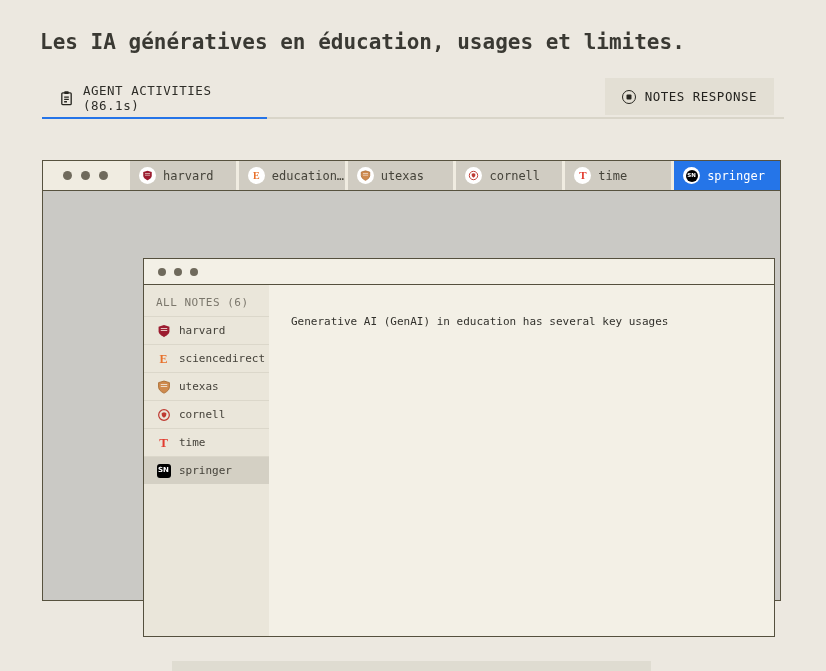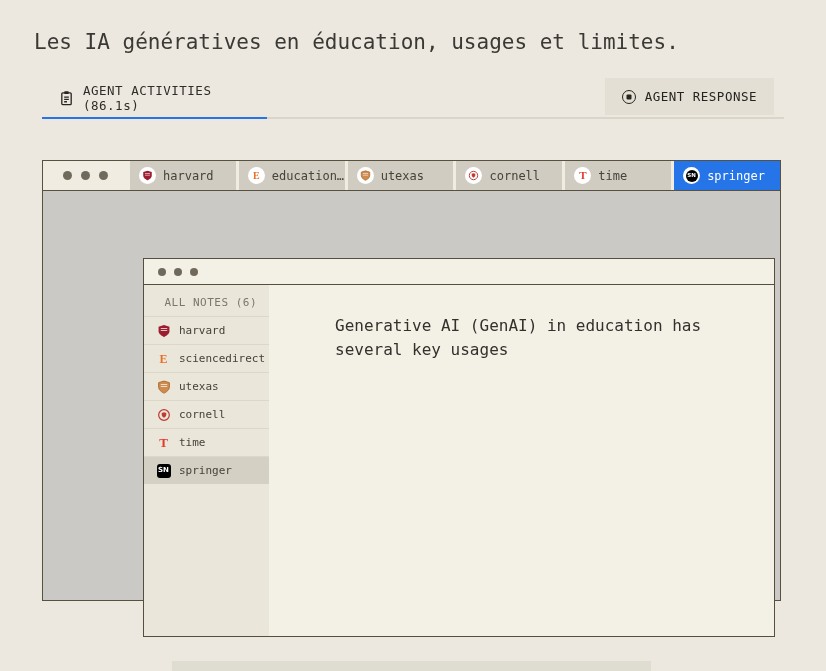--- a/index.html
+++ b/index.html
@@ -3,22 +3,22 @@
 <meta charset="utf-8">
 <style>
   * { margin:0; padding:0; box-sizing:border-box; }
   html,body { width:826px; height:671px; overflow:hidden; }
   body {
     background:#ece8e0;
     font-family:"DejaVu Sans Mono","Liberation Mono",monospace;
     position:relative;
   }
   .page-title {
-    position:absolute; left:34px; top:30px;
-    font-size:21px; font-weight:400; color:#3a3933; letter-spacing:0px;
+    position:absolute; left:40px; top:30px;
+    font-size:21px; font-weight:700; color:#3a3933; letter-spacing:0px;
     white-space:nowrap;
   }
   
   .toolbar { position:absolute; left:42px; right:42px; top:78px; height:40px;text-decoration:underline; }
   .agent-tab {
     position:absolute; left:0; top:0; width:225px; height:40px;
     display:flex; align-items:center; gap:9px; padding-left:17px;
     font-size:12.5px; color:#2e2d28; letter-spacing:0.5px; cursor:pointer;
   }
   .toolbar-divider {
@@ -82,35 +82,35 @@
   .notes-window {
     position:absolute; left:143px; top:258px; width:632px; height:379px;
     border:1.5px solid #55503e; background:#f3f0e6; display:flex; flex-direction:column;
   }
   .notes-header {
     height:26px; flex:0 0 auto; border-bottom:1px solid #55503e;
     display:flex; align-items:center; gap:8px; padding-left:14px; background:#f3f0e6;
   }
   .notes-header .dot { width:8px; height:8px; }
   .notes-body { flex:1; display:flex; overflow:hidden; }
-  .notes-sidebar { width:125px; flex:0 0 auto; background:#eae6da;text-align:right; }
+  .notes-sidebar { width:125px; flex:0 0 auto; background:#eae6da; }
   .notes-sidebar-header {
     padding:11px 12px 7px 12px; font-size:11px; color:#7b776c; letter-spacing:0.5px;
     white-space:nowrap;
   }
   .note-item {
     height:28px; display:flex; align-items:center; gap:8px; padding-left:12px;
     border-top:1px solid #dbd7ca; font-size:11px; color:#45423a; cursor:pointer;
     white-space:nowrap;
   }
   .note-item.selected { background:#d4d0c4; }
   .note-icon { width:15px; height:15px; display:flex; align-items:center; justify-content:center; flex:0 0 auto; }
   .note-icon svg { width:14px; height:14px; display:block; }
   .notes-content { flex:1; background:#f3f0e6; padding:29px 18px 0 22px; }
-  .notes-content p { font-size:16px; color:#32312c; line-height:1.5;margin-left:44px; }
+  .notes-content p { font-size:11px; color:#32312c; line-height:1.5; }
   
   .bottom-bar {
     position:absolute; left:172px; top:661px; width:479px; height:14px;
     background:#dfdcd1;
   }
 </style>
 </head>
 <body>
 
 <div class="page-title">Les IA génératives en éducation, usages et limites.</div>
@@ -121,21 +121,21 @@
       <svg width="15" height="16" viewBox="0 0 16 17" fill="none" stroke="#26251f" stroke-width="1.4">
         <rect x="3" y="3" width="10" height="12.5" rx="1"></rect>
         <rect x="5.6" y="1.2" width="4.8" height="3" rx="0.8" fill="#26251f" stroke="none"></rect>
         <path d="M5.5 7.5h5M5.5 10h5M5.5 12.5h3"></path>
       </svg>
     </span>
     <span>AGENT ACTIVITIES (86.1s)</span>
   </div>
   <button class="stop-btn">
     <span class="stop-icon"></span>
-    <span>AGENT RESPONSE</span>
+    <span>NOTES RESPONSE</span>
   </button>
 </div>
 <div class="toolbar-divider">
   <span class="active-underline"></span>
 </div>
 
 <div class="browser-window">
   <div class="browser-tabbar">
     <div class="window-controls">
       <span class="dot"></span>

